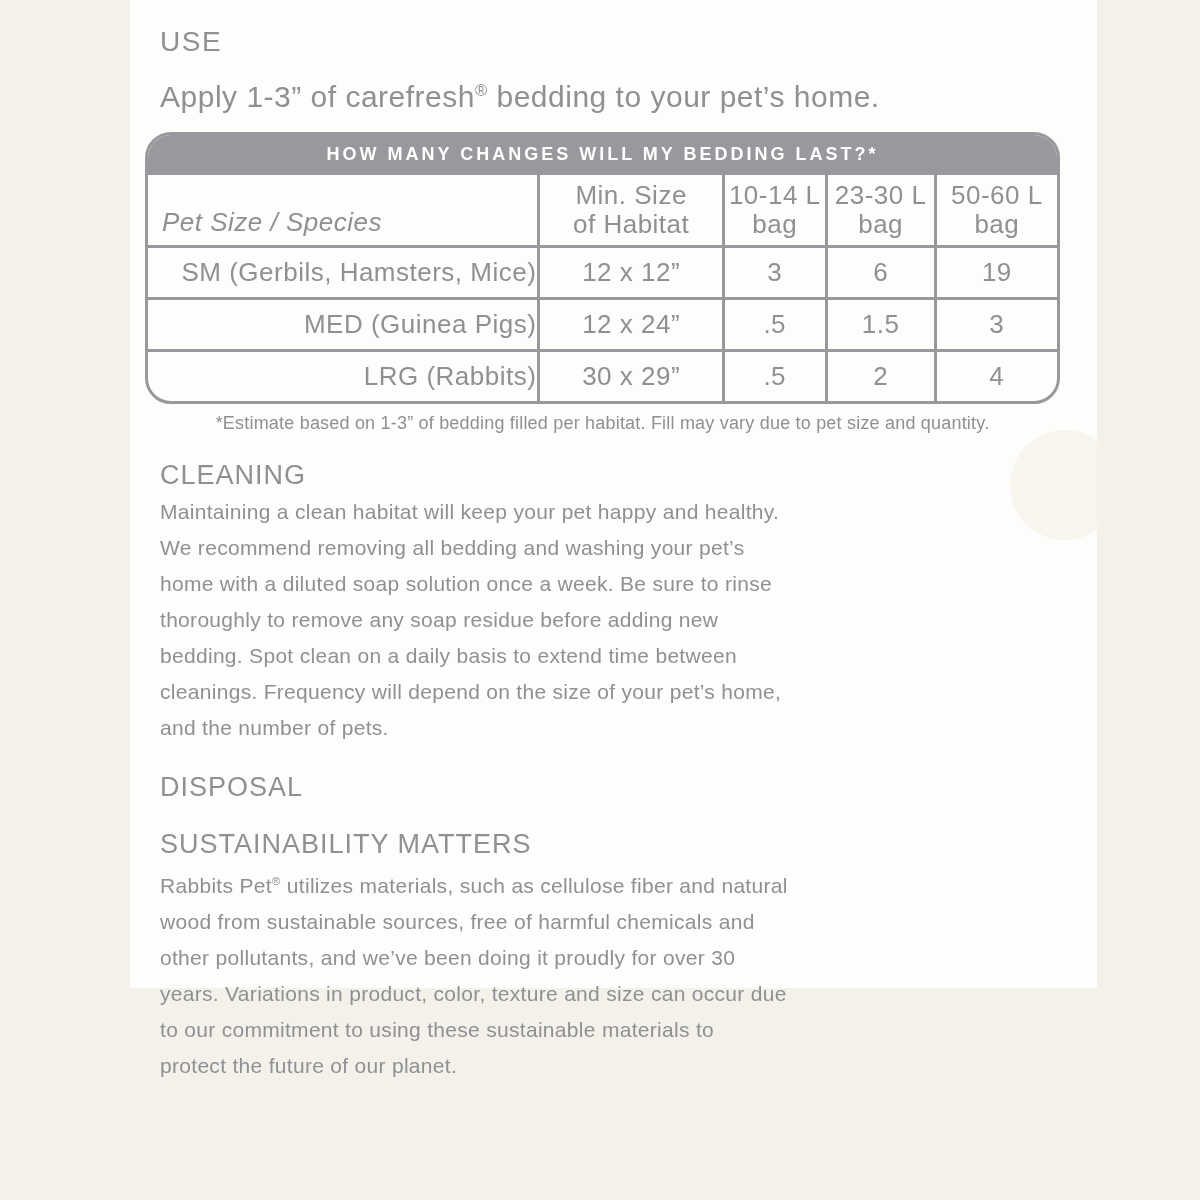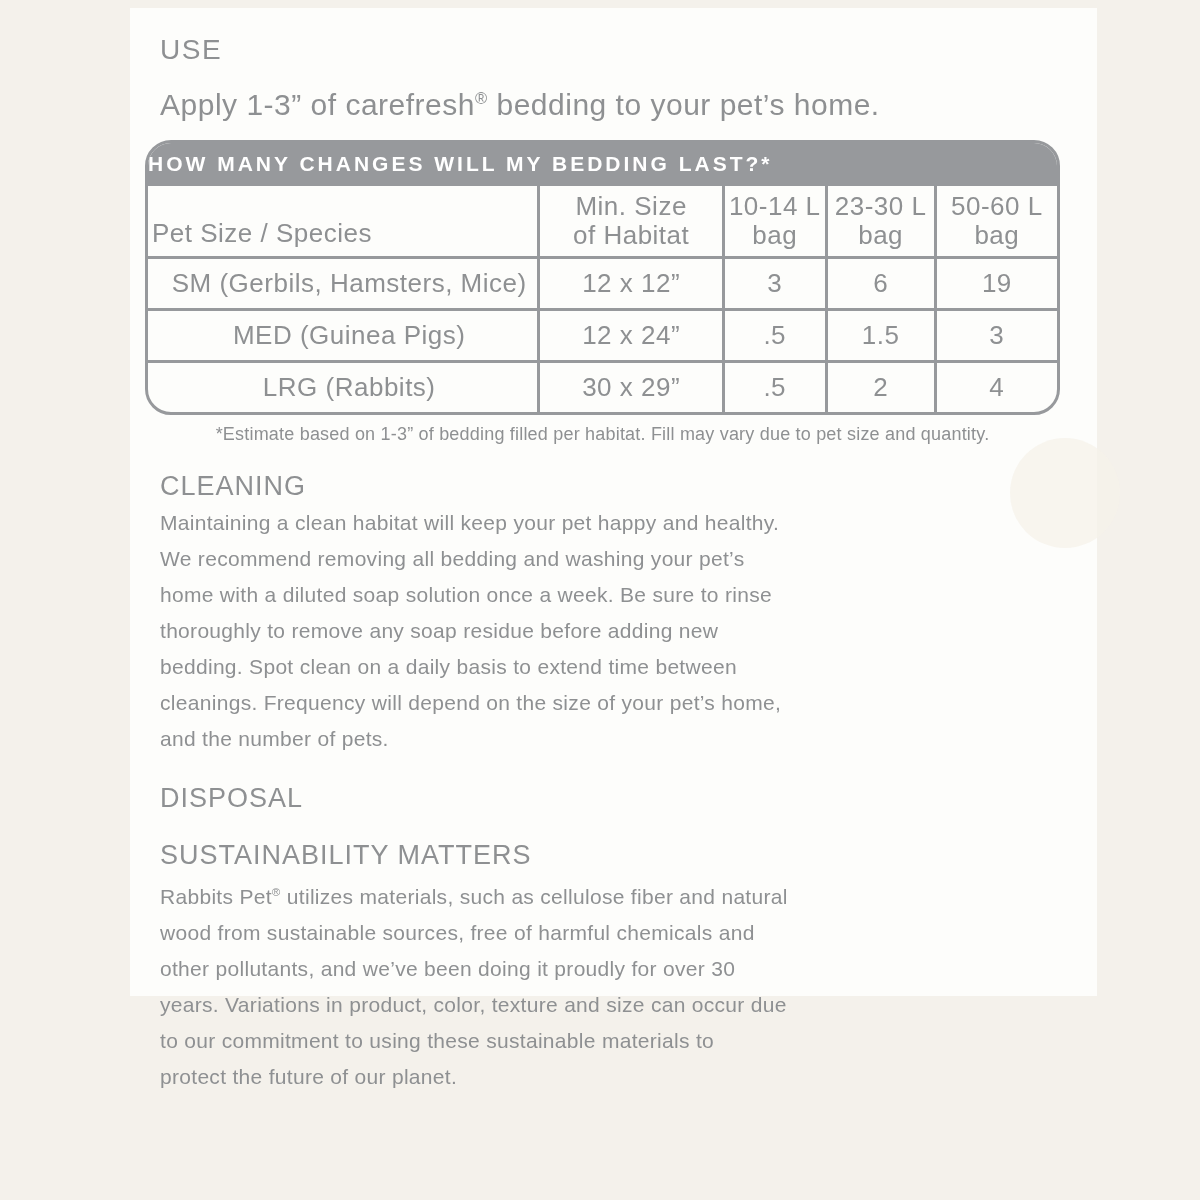--- a/index.html
+++ b/index.html
@@ -6,21 +6,21 @@
   body{
     width:1200px;height:1200px;
     background:#f4f1eb;
     font-family:"Liberation Sans", sans-serif;
     color:#8e9092;
     position:relative;
     overflow:hidden;
   }
   .panel{
     position:absolute;
-    left:130px;top:8px;
+    left:130px;top:0;
     width:967px;height:988px;
     background:#fdfdfb;
   }
   .watermark-circle{
     position:absolute;
     left:880px;top:430px;
     width:110px;height:110px;
     border-radius:50%;
     background:#f5f2ea;
     opacity:.75;
@@ -50,23 +50,23 @@
     border:3px solid #97999c;
     border-radius:26px;
     overflow:hidden;
     background:#fdfdfb;
     box-sizing:border-box;
   }
   .table-title{
     background:#97999c;
     color:#ffffff;
     font-weight:bold;
-    font-size:21px;
+    font-size:18px;
     letter-spacing:3px;
-    text-align:left;
+    text-align:center;
     padding:9px 0 10px 0;
   }
   table.bedding{
     border-collapse:collapse;
     border-style:hidden;
     width:100%;
     table-layout:fixed;
   }
   table.bedding th, table.bedding td{
     border:3px solid #97999c;
@@ -77,28 +77,29 @@
   }
   table.bedding th{
     height:62px;
     text-align:center;
     vertical-align:middle;
     line-height:29px;
   }
   table.bedding th.species-col{
     text-align:left;
     vertical-align:bottom;
-    padding:0 0 8px 4px;
+    padding:0 0 8px 14px;
+    font-style:italic;
   }
   table.bedding td{
     height:47px;
     text-align:center;
   }
   table.bedding td.species-cell{
-    text-align:center;
+    text-align:right;
     padding-left:14px;
   }
   col.c1{width:43%;} col.c2{width:20.3%;} col.c3{width:11.3%;} col.c4{width:12%;} col.c5{width:13.4%;}
   .footnote{
     margin:9px 0 0 15px;
     width:915px;
     text-align:center;
     font-size:18px;
     letter-spacing:0.2px;
   }

